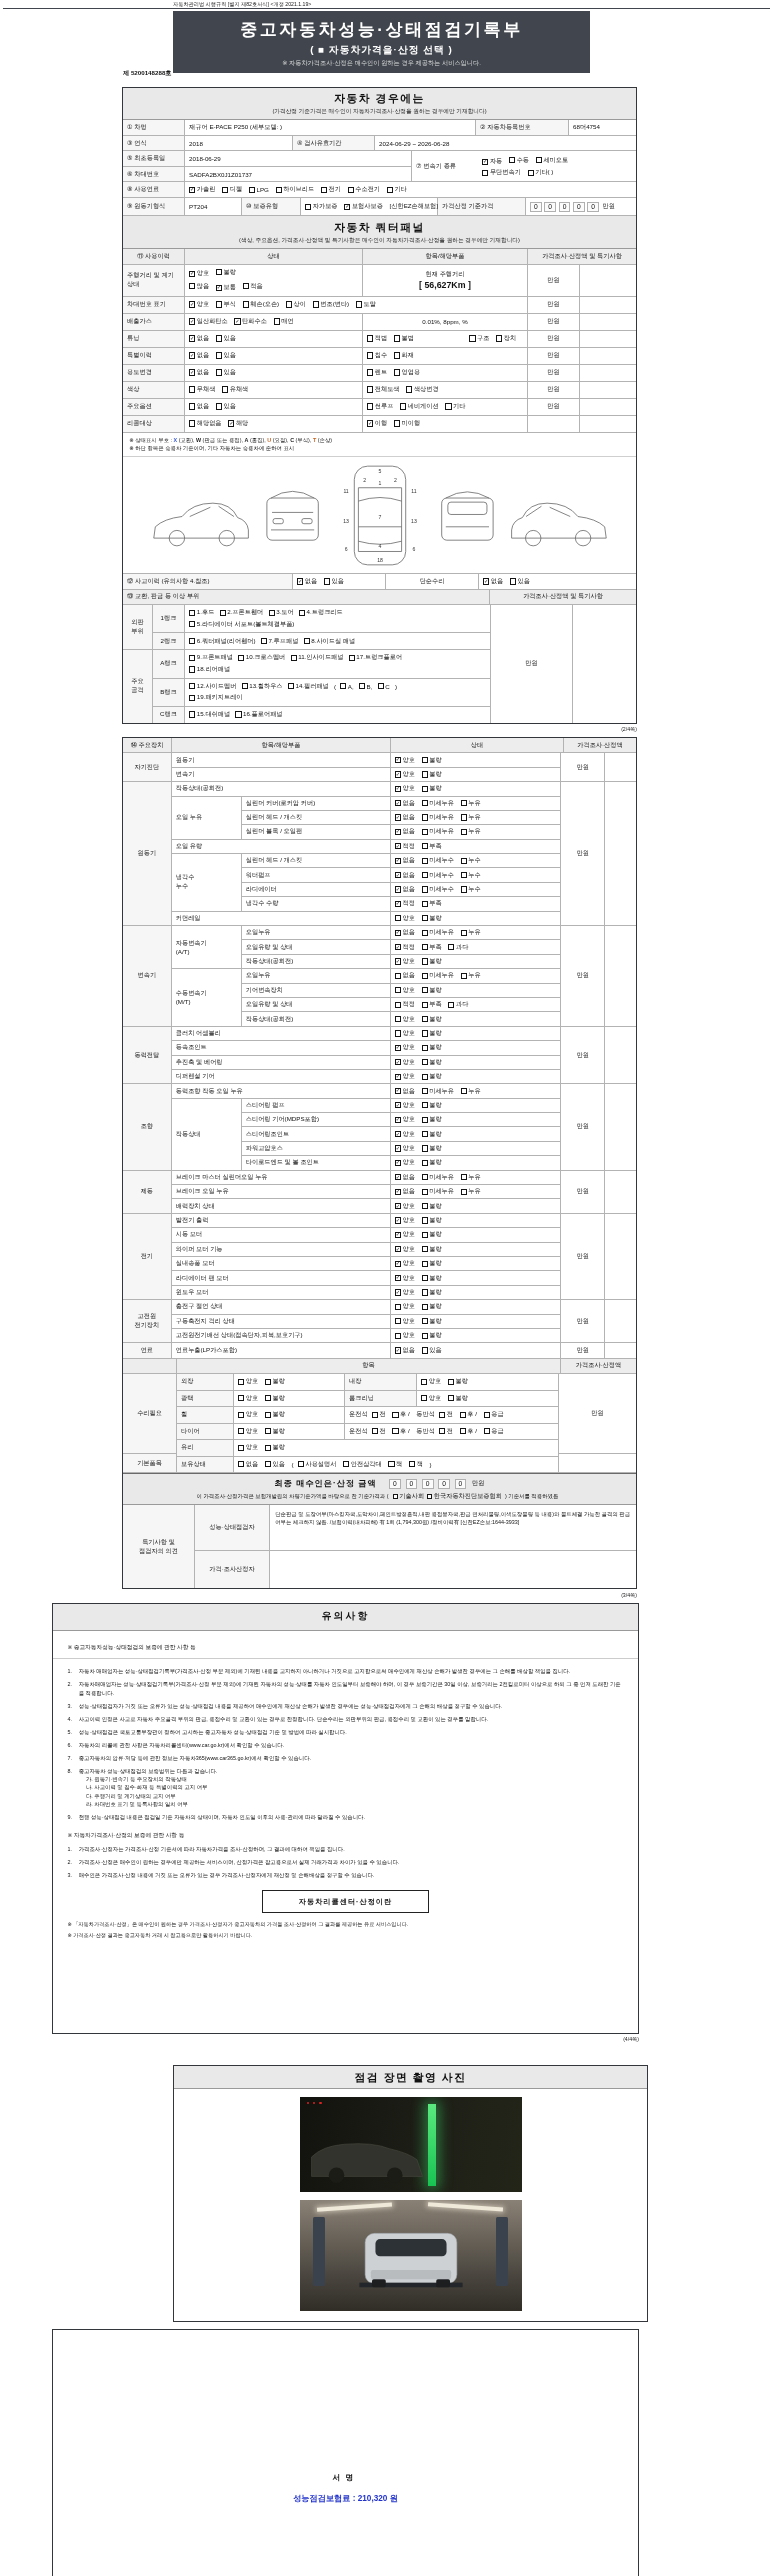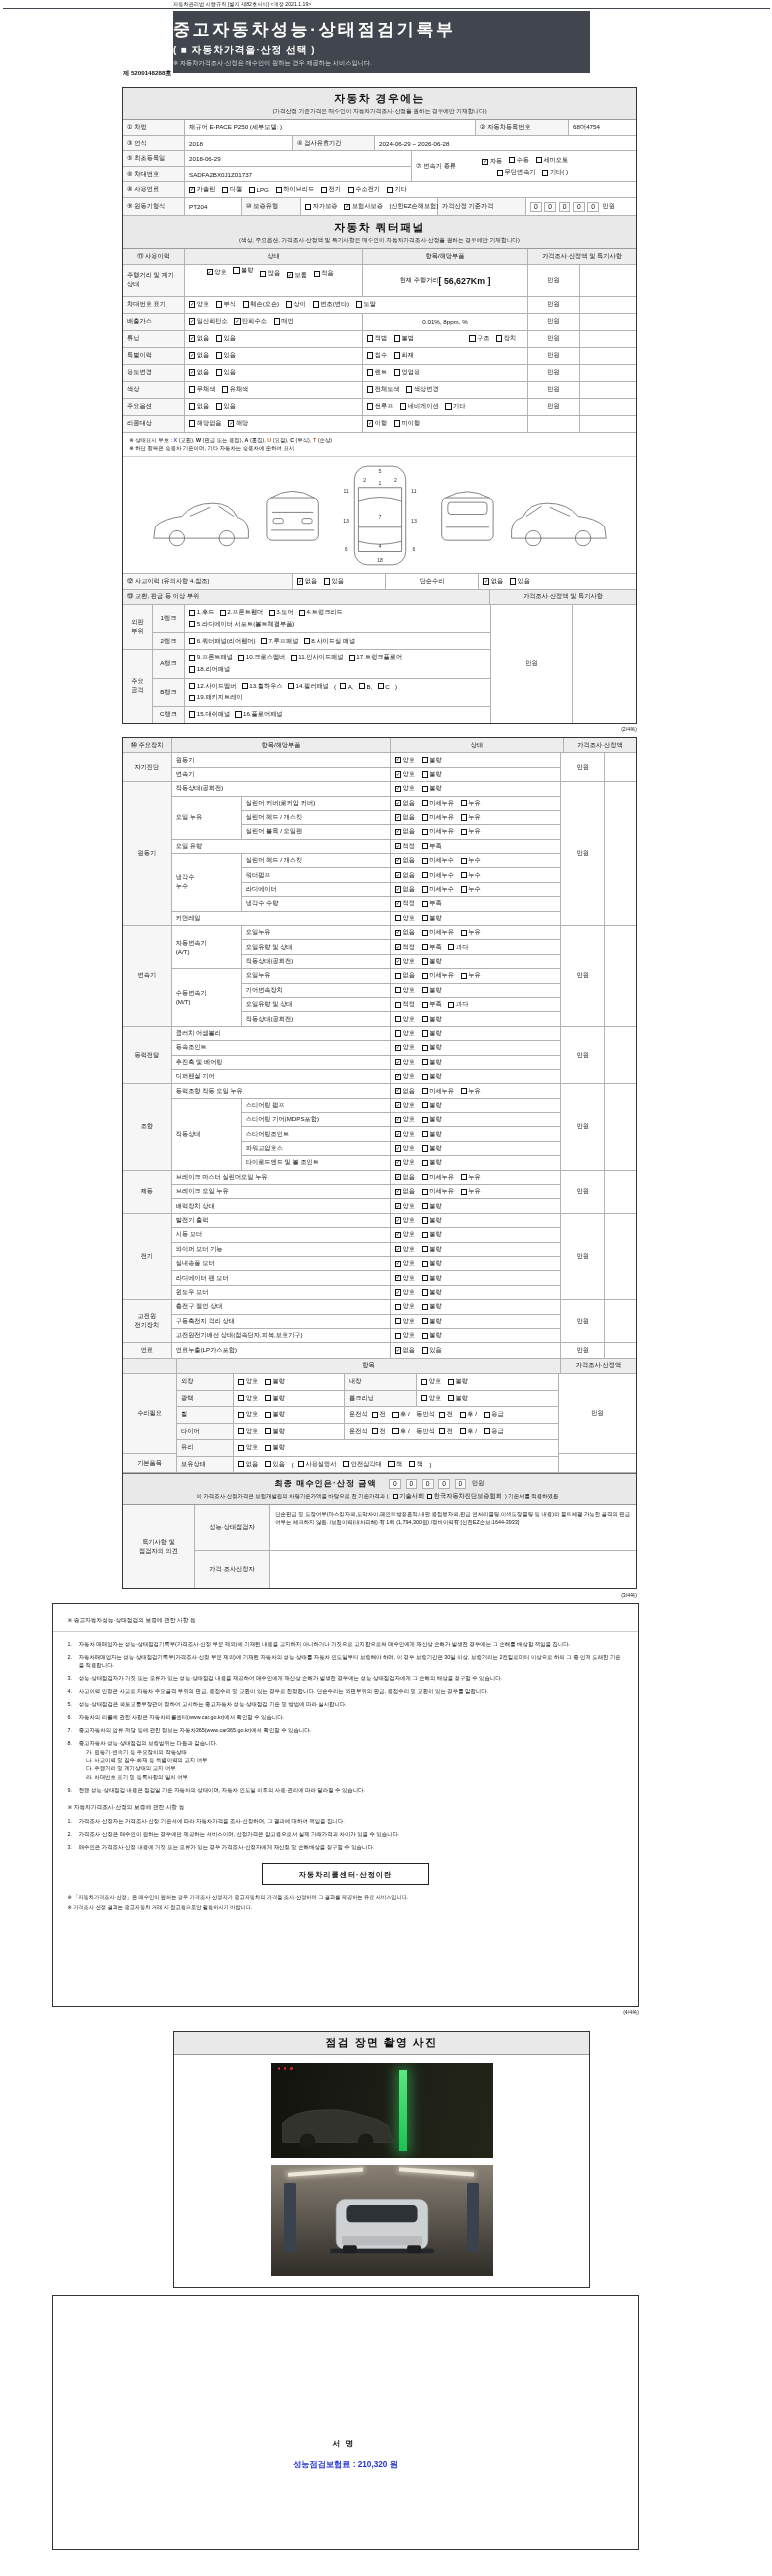--- a/index.html
+++ b/index.html
@@ -1,35 +1,35 @@
 <!DOCTYPE html>
 <html style="font-size:8.2px"><head>
 <meta charset="utf-8">
 <style>
   html,body{margin:0;padding:0;background:#fff;font-family:"Liberation Sans","DejaVu Sans",sans-serif;color:#111;}
   #page{position:relative;width:773px;height:2576px;background:#fff;overflow:hidden;outline:0.5px solid #c9c9c9;}
   .toprule{height:1.5px;background:#41464e;margin:7.7px 3.1px 1px 3.1px;}
   .formref{position:absolute;top:1px;left:173px;font-size:5.2px;color:#1a1a1a;}
-  .band{width:417px;margin-left:173px;margin-top:2.1px;background:#41464e;color:#fff;padding:6.7px 0 4.6px 0;}
+  .band{width:417px;margin-left:173px;margin-top:2.1px;background:#41464e;color:#fff;text-align:center;padding:6.7px 0 4.6px 0;}
   .band-title{font-size:17px;font-weight:bold;letter-spacing:2.6px;}
   .band-sub{font-size:9.8px;font-weight:bold;margin-top:2.6px;letter-spacing:1px;}
   .band-note{font-size:6.2px;color:#dcdcdc;margin-top:2.6px;}
   .docno{position:absolute;left:123px;top:69px;font-size:6.2px;font-weight:bold;}
   .box{width:515px;margin-left:122px;border:1.5px solid #33363b;background:#fff;box-sizing:border-box;}
   #box1{margin-top:14px;}
   .secband{background:#e9e9e9;border-bottom:0.5px solid #9a9a9a;text-align:center;padding:4.6px 0 3.6px 0;}
   .sb-t{font-size:10.8px;font-weight:bold;letter-spacing:1.5px;}
   .sb-s{font-size:5.7px;margin-top:1.5px;color:#222;}
   .row{display:flex;border-bottom:0.5px solid #b3b3b3;box-sizing:border-box;align-items:stretch;}
   .row:last-child{border-bottom:none;}
   .cell{display:flex;align-items:center;padding:1.5px 4.1px;font-size:6.2px;border-right:0.5px solid #b3b3b3;box-sizing:border-box;min-height:14.4px;}
   .cell.last{border-right:none;}
   .lbl{background:#f6f6f6;}
   .center{justify-content:center;text-align:center;}
-  .col{flex-direction:row;justify-content:center;align-items:flex-start;text-align:right;}
+  .col{flex-direction:column;justify-content:center;align-items:flex-start;}
   .col.center{align-items:center;}
   .pre{white-space:pre-line;}
   .hd .cell{background:#ededed;}
   .bx{width:6.2px;height:6.2px;border:1px solid #151515;display:inline-flex;align-items:center;justify-content:center;background:#fff;flex:none;box-sizing:border-box;}
   .bx.on::before{content:"✓";font-size:5.2px;font-weight:bold;line-height:1;}
   .cbi{display:inline-flex;align-items:center;gap:1.5px;margin-right:6.7px;}
   .cbl{font-size:6.2px;white-space:nowrap;}
   .tk{font-size:6.2px;margin-right:4.1px;white-space:nowrap;}
   .colstack{display:flex;flex-direction:column;box-sizing:border-box;}
   .colstack .subrow{display:flex;border-bottom:0.5px solid #b3b3b3;flex:1;}
@@ -67,21 +67,21 @@
   .nt-body{padding:8.2px 14.4px 10.3px 14.4px;font-size:5.4px;line-height:1.55;min-height:402px;box-sizing:border-box;}
   .nt-h{font-size:5.7px;margin:4.1px 0 5.2px 0;}
   .nt-hr{border-top:0.5px solid #ccc;margin:6.2px -14.4px 8.2px -14.4px;}
   .nitem{display:flex;margin-bottom:4.6px;}
   .nitem .num{width:11.3px;flex:none;}
   .nitem .ntxt{flex:1;}
   .nsub{margin-left:7.2px;}
   .nt-h2{font-size:5.7px;margin:9.3px 0 5.2px 0;}
   .nt-boxlabel{display:block;width:165px;margin:11.3px auto 7.2px auto;border:1px solid #222;text-align:center;padding:4.6px 0;font-size:7.2px;font-weight:bold;letter-spacing:1px;}
   .nt-foot{font-size:5.2px;margin-top:2.6px;}
-  .photosbox{width:417px;margin-left:173px;margin-top:15px;}
+  .photosbox{width:475px;margin-left:173px;margin-top:22px;}
   .photo-wrap{display:flex;flex-direction:column;align-items:center;gap:7.2px;padding:8.2px 0 10.3px 0;}
   .photo1{position:relative;width:222px;height:95px;overflow:hidden;background:linear-gradient(100deg,#12130e 0%,#1d1e16 55%,#242519 100%);}
   .p1-glow{position:absolute;left:58%;top:7%;width:7.7px;height:86%;background:linear-gradient(#5ae97e,#18c353);box-shadow:0 0 12.4px 3.6px rgba(60,230,110,0.45);}
   .p1-dot{position:absolute;top:4.1px;width:2.6px;height:2.6px;border-radius:50%;background:#d22;}
   .p1-car{position:absolute;left:3%;bottom:4%;width:55%;height:72%;}
   .photo2{position:relative;width:222px;height:111px;overflow:hidden;background:linear-gradient(#8a8176 0%,#6d665c 30%,#4a463f 68%,#302d27 100%);}
   .p2-light{position:absolute;top:5.2px;height:3.6px;background:#efe9da;box-shadow:0 0 5.2px 1.5px rgba(255,250,230,0.5);}
   .p2-post{position:absolute;top:16%;width:12.4px;height:62%;background:#3a424d;border-radius:1.5px;}
   .p2-car{position:absolute;left:50%;transform:translateX(-50%);bottom:6%;width:62%;height:78%;}
   .signbox{width:587px;margin-left:52px;margin-top:7.2px;height:255px;position:relative;border:1.5px solid #33363b;box-sizing:border-box;background:#fff;}
@@ -1616,20 +1616,21 @@
           <div class="subrow">
             <div class="cell lbl center" style="width: 75px;">가격·조사산정자</div>
             <div class="cell last" style="flex: 1 1 0%; min-height: 37px;"></div>
           </div>
         </div>
       </div>
     </div>
   <div class="marker">(3/4쪽)</div>
 
   <div class="box noticesbox" id="noticesBox">
+    <div class="nt-band">유의사항</div>
     <div class="nt-body" id="ntBody">
         <div class="nt-h">※ 중고자동차성능·상태점검의 보증에 관한 사항 등</div>
         <div class="nt-hr"></div>
         <div class="nitem">
           <span class="num">1.</span>
           <span class="ntxt">
             <div>자동차 매매업자는 성능·상태점검기록부(가격조사·산정 부분 제외)에 기재된 내용을 고지하지 아니하거나 거짓으로 고지함으로써 매수인에게 재산상 손해가 발생한 경우에는 그 손해를 배상할 책임을 집니다.</div>
           </span>
         </div>
         <div class="nitem">

